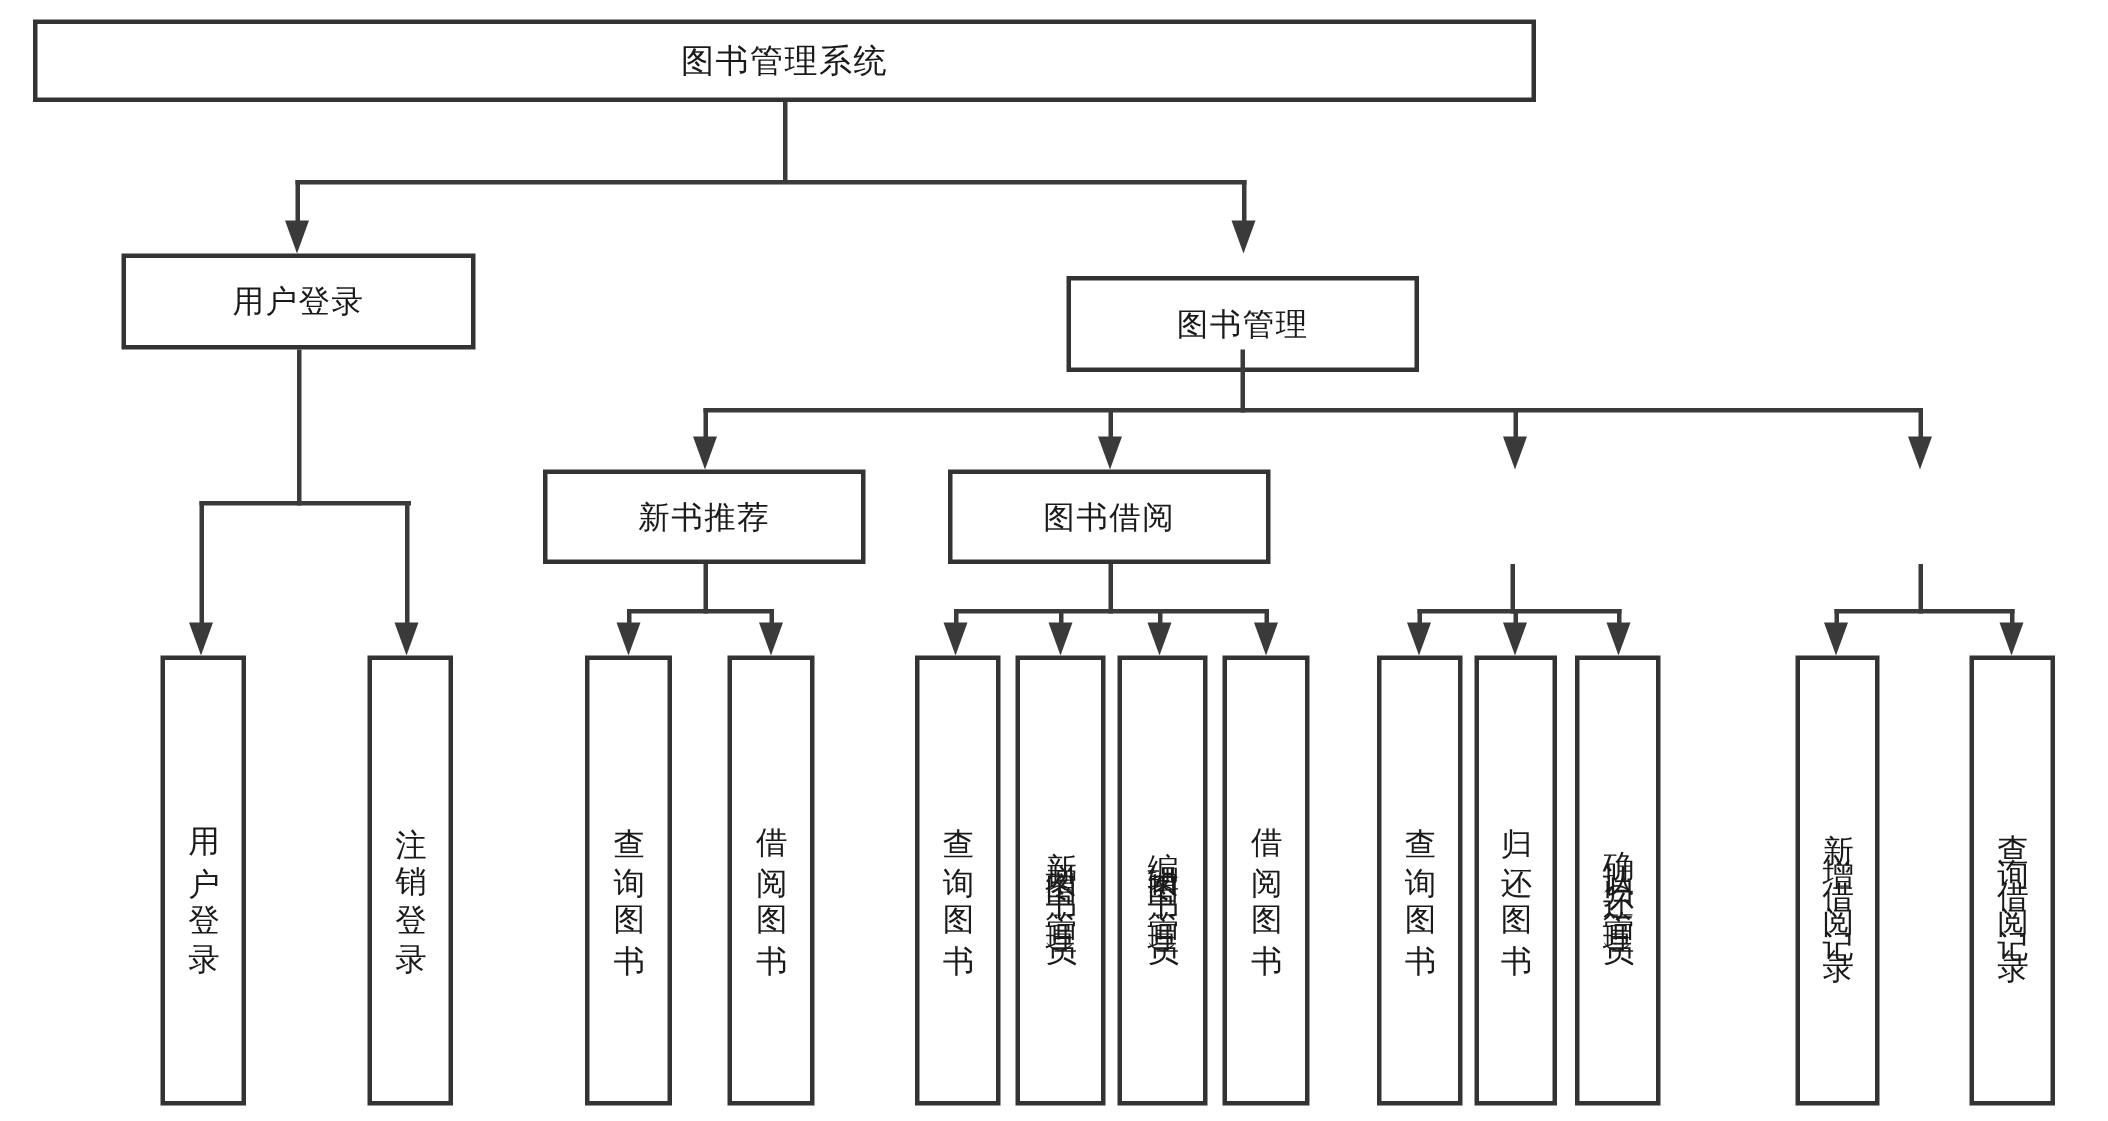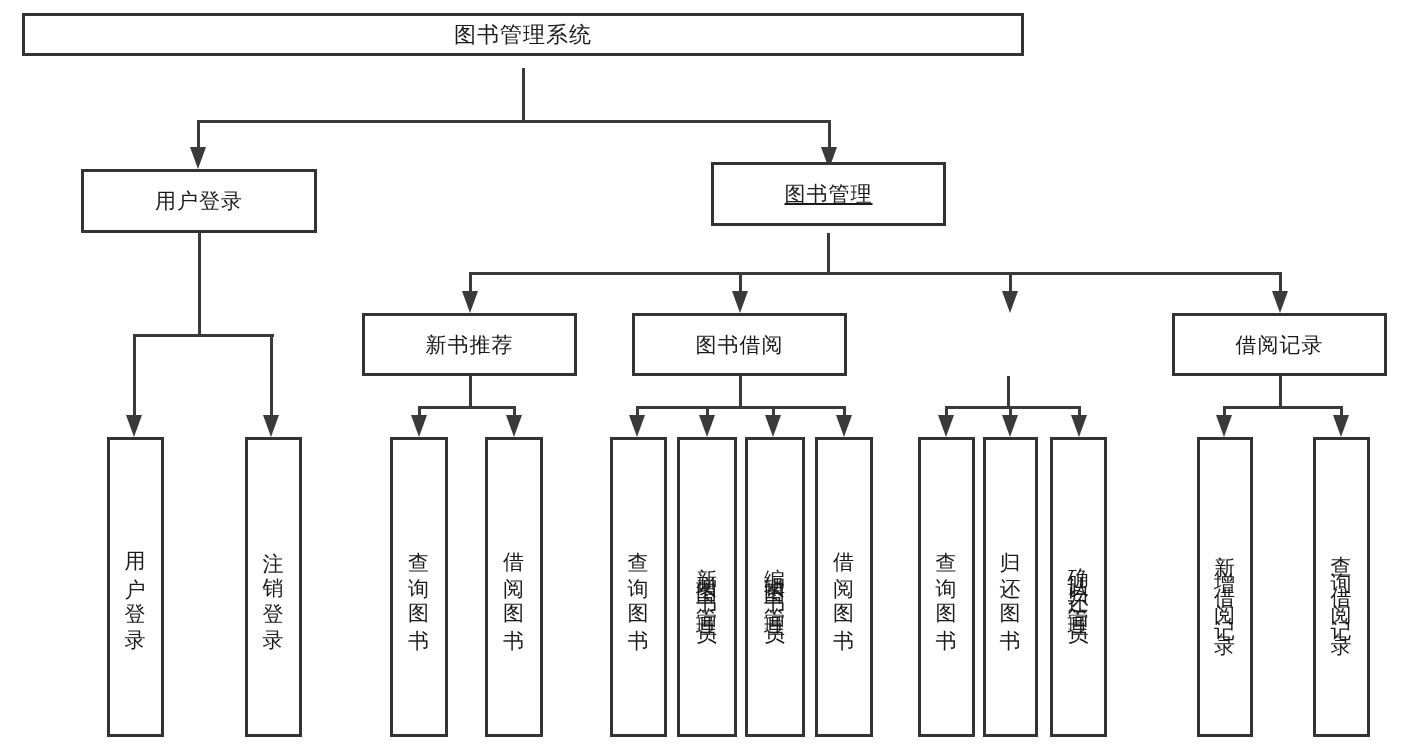--- a/index.html
+++ b/index.html
@@ -60,35 +60,35 @@
     color:#c6c6c6;
     letter-spacing:1px;
     white-space:nowrap;
   }
 </style>
 </head>
 <body>
 
 <div id="stage">
 
-  <div class="box root" style="left:22px;top:13px;width:1002px;height:43px;">
+  <div class="box root" style="left:22px;top:13px;width:1002px;height:55px;">
     <span>图书管理系统</span>
   </div>
 
   <div class="vl" style="left:521.5px;top:68px;height:54px;"></div>
   <div class="hl" style="left:197px;top:120px;width:634px;"></div>
   <div class="vl" style="left:196.5px;top:120px;height:30px;"></div>
   <div class="arrow" style="left:190px;top:147px;"></div>
   <div class="vl" style="left:827.5px;top:120px;height:30px;"></div>
   <div class="arrow" style="left:821px;top:147px;"></div>
 
   <div class="box" style="left:81px;top:169px;width:236px;height:64px;">
     <span>用户登录</span>
   </div>
-  <div class="box" style="left:711px;top:162px;width:235px;height:64px;text-decoration:underline;">
+  <div class="box" style="left:711px;top:184px;width:235px;height:64px;">
     <span>图书管理</span>
   </div>
 
   <div class="vl" style="left:197.5px;top:233px;height:104px;"></div>
   <div class="hl" style="left:132.5px;top:334px;width:141px;"></div>
   <div class="vl" style="left:132.5px;top:334px;height:84px;"></div>
   <div class="arrow" style="left:126px;top:415px;"></div>
   <div class="vl" style="left:269.5px;top:334px;height:84px;"></div>
   <div class="arrow" style="left:263px;top:415px;"></div>
 
@@ -101,23 +101,20 @@
   <div class="vl" style="left:1008.5px;top:272px;height:25px;"></div>
   <div class="arrow" style="left:1002px;top:291px;"></div>
   <div class="vl" style="left:1278.5px;top:272px;height:25px;"></div>
   <div class="arrow" style="left:1272px;top:291px;"></div>
 
   <div class="box" style="left:632px;top:313px;width:215px;height:63px;">
     <span>图书借阅</span>
   </div>
   <div class="box" style="left:362px;top:313px;width:215px;height:63px;">
     <span>新书推荐</span>
-  </div>
-  <div class="box" style="left:1172px;top:313px;width:215px;height:63px;">
-    <span>借阅记录</span>
   </div>
 
   <div class="vl" style="left:468.5px;top:376px;height:33px;"></div>
   <div class="hl" style="left:417.5px;top:406px;width:98px;"></div>
   <div class="vl" style="left:417.5px;top:406px;height:12px;"></div>
   <div class="arrow" style="left:411px;top:415px;"></div>
   <div class="vl" style="left:512.5px;top:406px;height:12px;"></div>
   <div class="arrow" style="left:506px;top:415px;"></div>
 
   <div class="vl" style="left:738.5px;top:376px;height:33px;"></div>

